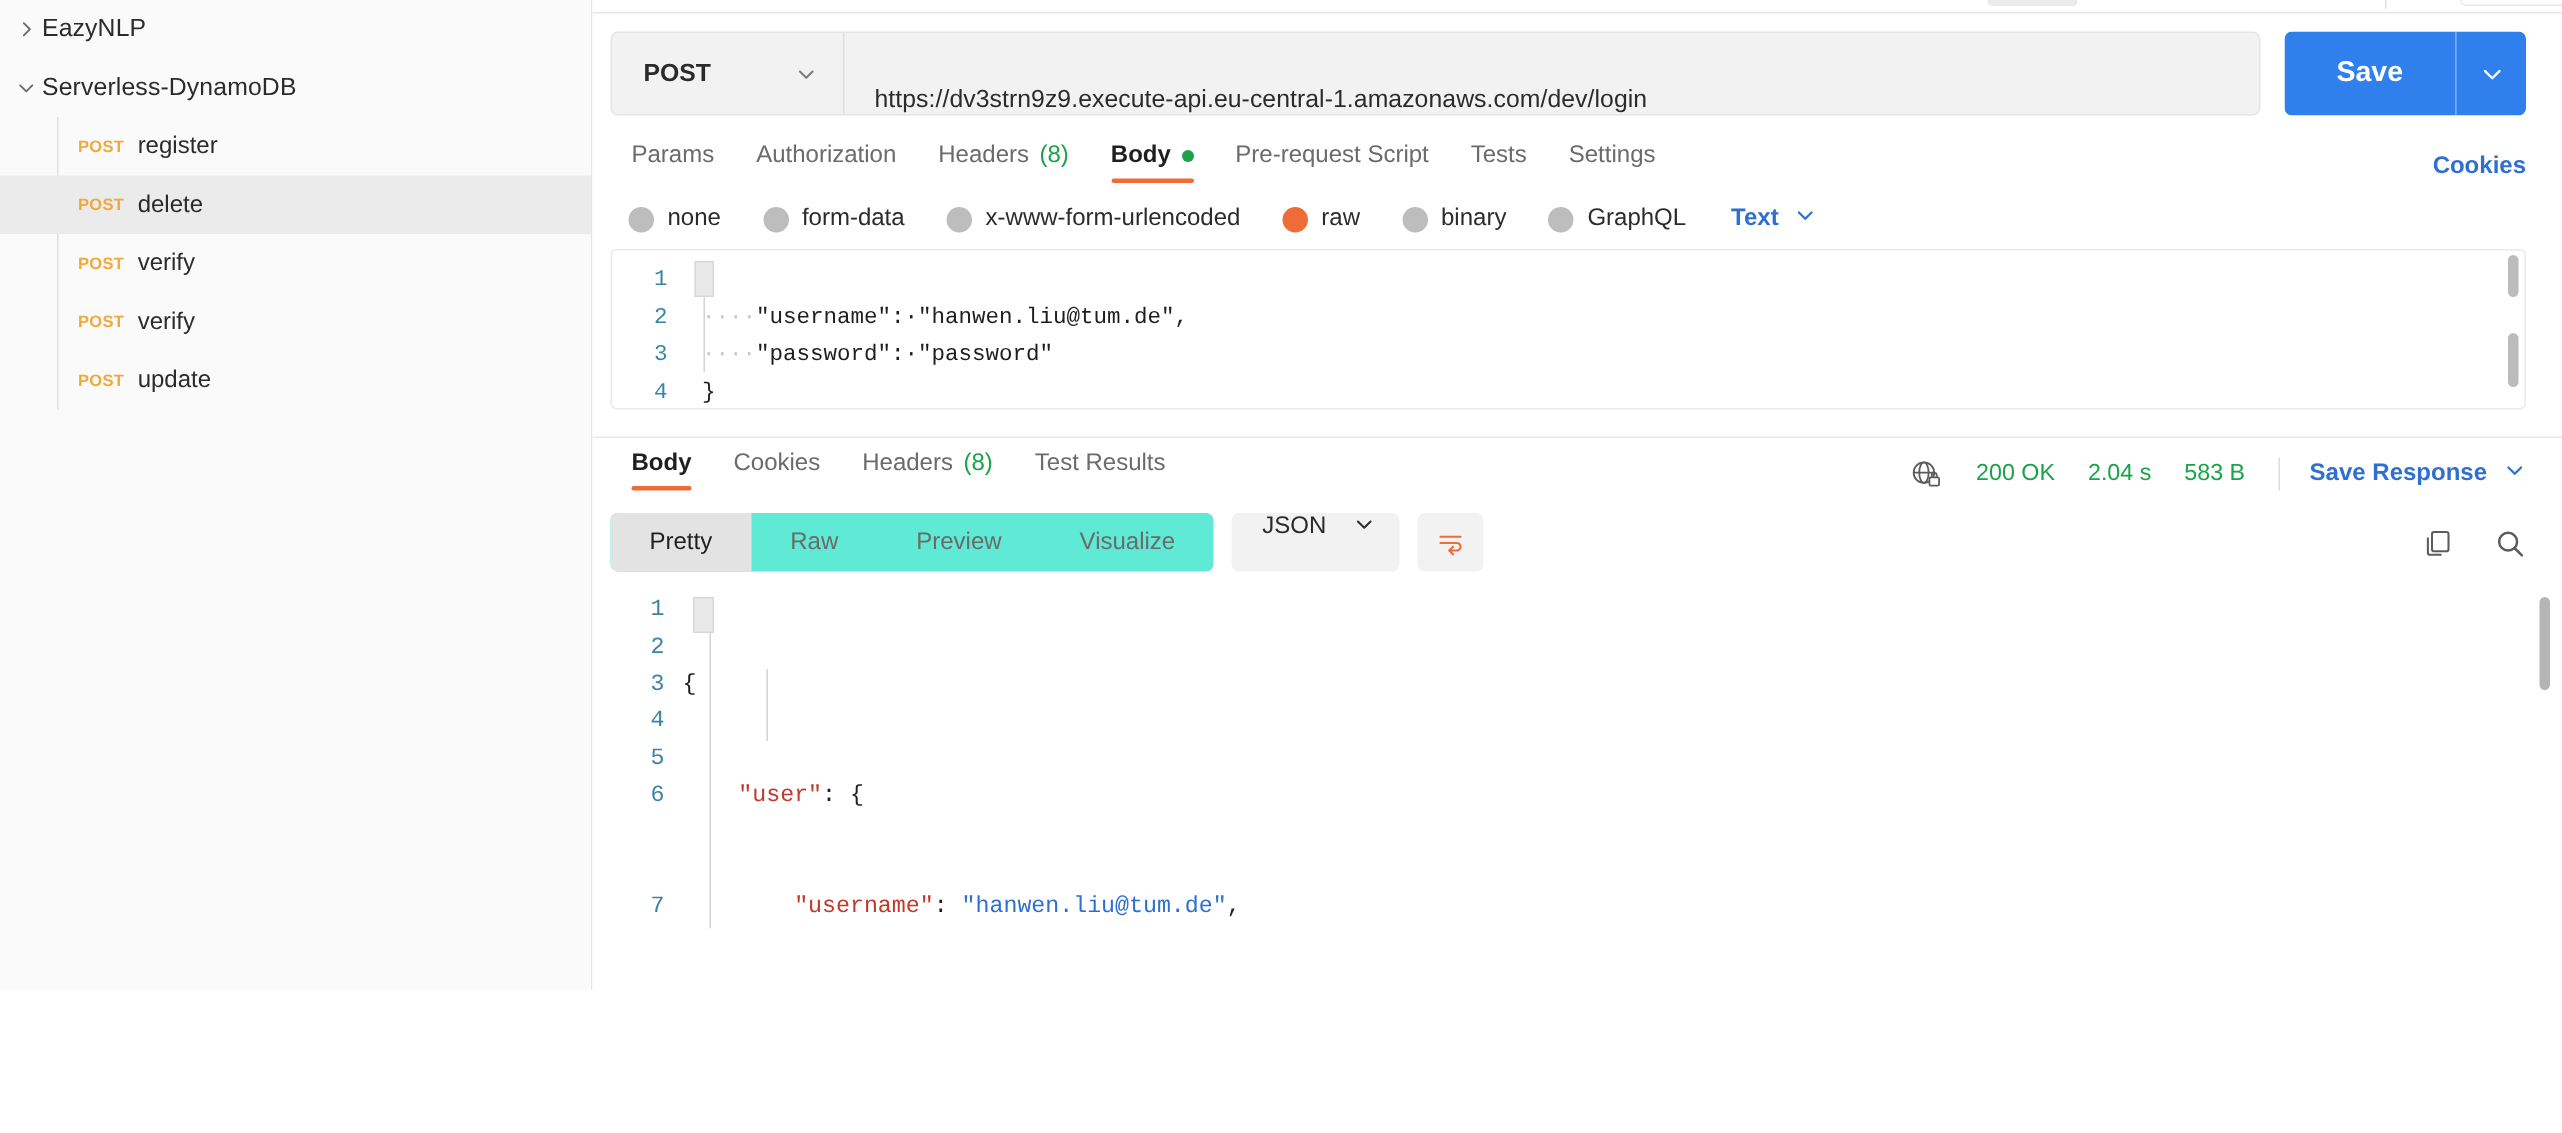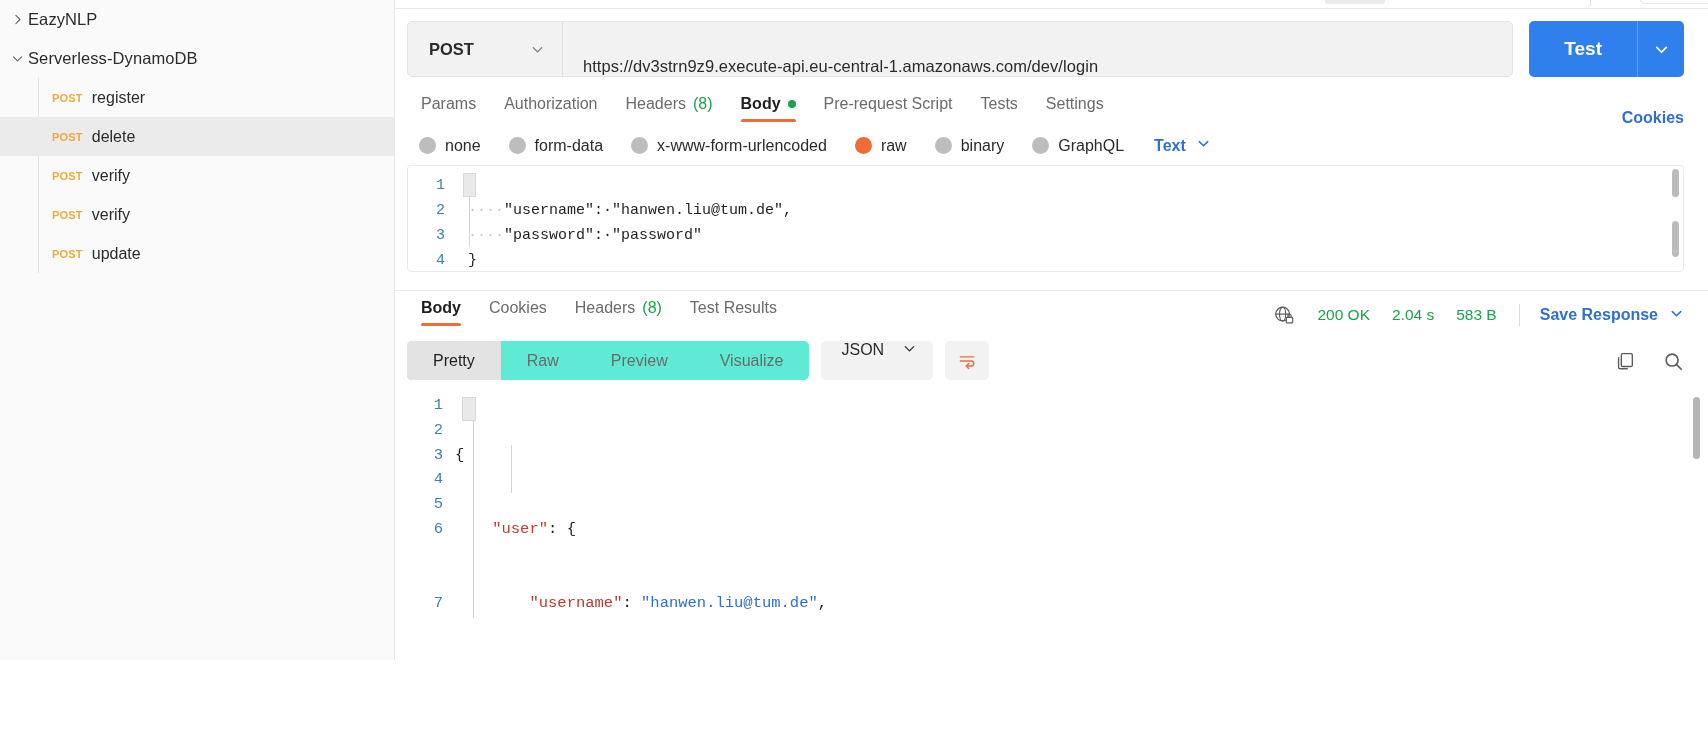--- a/index.html
+++ b/index.html
@@ -203,21 +203,21 @@
     align-items: center;
     justify-content: center;
     color: #ffffff;
     cursor: pointer;
     border-left: 1px solid rgba(255,255,255,0.25);
   }
 
   
   .req-tabs-row {
     display: flex;
-    align-items: flex-end;
+    align-items: center;
     padding: 0 24px 0 12px;
     position: relative;
   }
   .req-tabs {
     display: flex;
     align-items: flex-start;
     gap: 0;
     flex: 1;
   }
   .rtab {
@@ -589,21 +589,21 @@
             <svg width="15" height="15" viewBox="0 0 16 16">
                 <path d="M3.5 6 L8 10.5 L12.5 6" fill="none" stroke="currentColor" stroke-width="1.4" stroke-linecap="round" stroke-linejoin="round"></path>
               </svg>
           </span>
         </div>
         <div class="url-box">
           <span class="url-text">https://dv3strn9z9.execute-api.eu-central-1.amazonaws.com/dev/login</span>
         </div>
       </div>
       <div class="send-wrap">
-        <div class="send-btn">Test</div>
+        <div class="send-btn">Save</div>
         <div class="send-caret">
           <svg width="17" height="17" viewBox="0 0 16 16">
               <path d="M3.5 6 L8 10.5 L12.5 6" fill="none" stroke="currentColor" stroke-width="1.5" stroke-linecap="round" stroke-linejoin="round"></path>
             </svg>
         </div>
       </div>
     </div>
 
     <div class="req-tabs-row">
       <div class="req-tabs">

